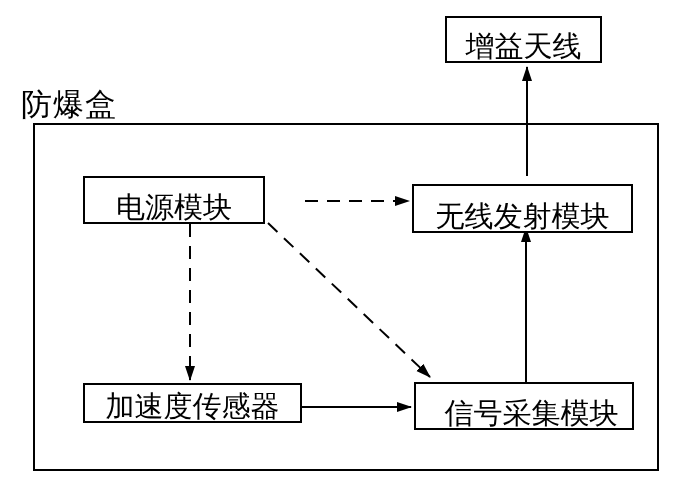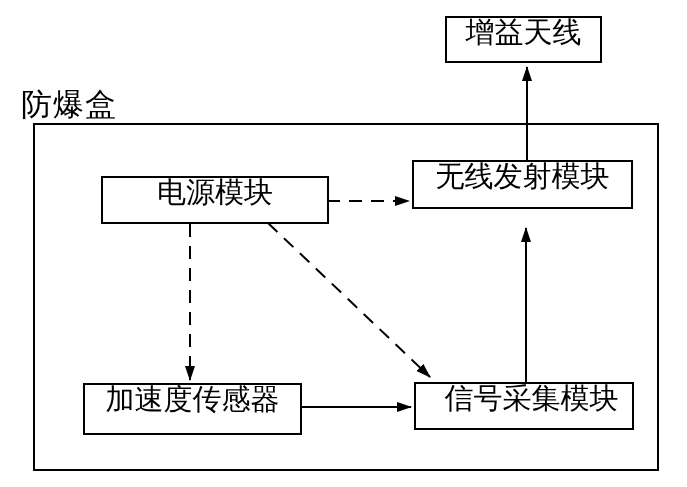--- a/index.html
+++ b/index.html
@@ -41,30 +41,30 @@
     line-height: 34px;
     letter-spacing: 1px;
     white-space: nowrap;
   }
   .node {
     position: absolute;
     border: 2px solid #000000;
     box-sizing: border-box;
     background: #ffffff;
     display: flex;
-    align-items: flex-start;
+    align-items: flex-end;
     justify-content: center;
     font-size: 29px;
     line-height: 1;
     white-space: nowrap;
   }
   .node-antenna      { left: 445px; top: 16px;  width: 157px; height: 47px; }
-  .node-power        { left: 83px;  top: 176px; width: 228px; height: 48px; margin-left: 18px; }
-  .node-transmitter  { left: 412px; top: 160px; width: 221px; height: 49px; }
-  .node-accelerometer{ left: 83px;  top: 383px; width: 219px; height: 52px; }
+  .node-power        { left: 83px;  top: 176px; width: 182px; height: 48px; }
+  .node-transmitter  { left: 412px; top: 184px; width: 221px; height: 49px; }
+  .node-accelerometer{ left: 83px;  top: 383px; width: 219px; height: 40px; }
   .node-acquisition  { left: 414px; top: 382px; width: 220px; height: 48px; padding-left: 15px; }
 </style>
 </head>
 <body>
 
 <div class="canvas">
 
   <svg class="diagram-svg" viewBox="0 0 687 487" xmlns="http://www.w3.org/2000/svg">
     <defs>
       <marker id="arrow" markerUnits="userSpaceOnUse" markerWidth="16" markerHeight="12" refX="14" refY="5" orient="auto">

